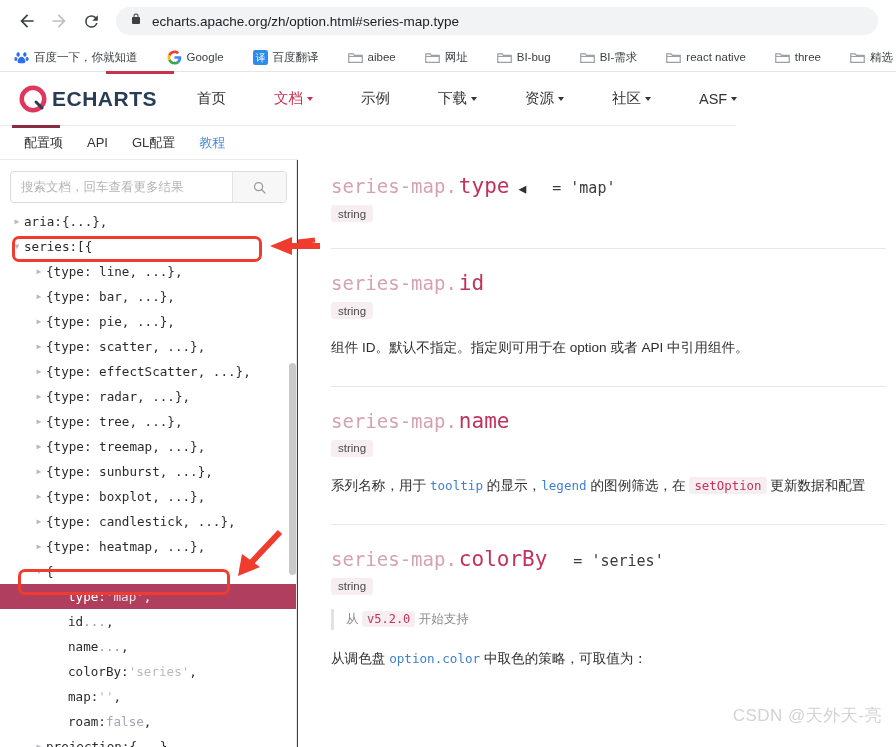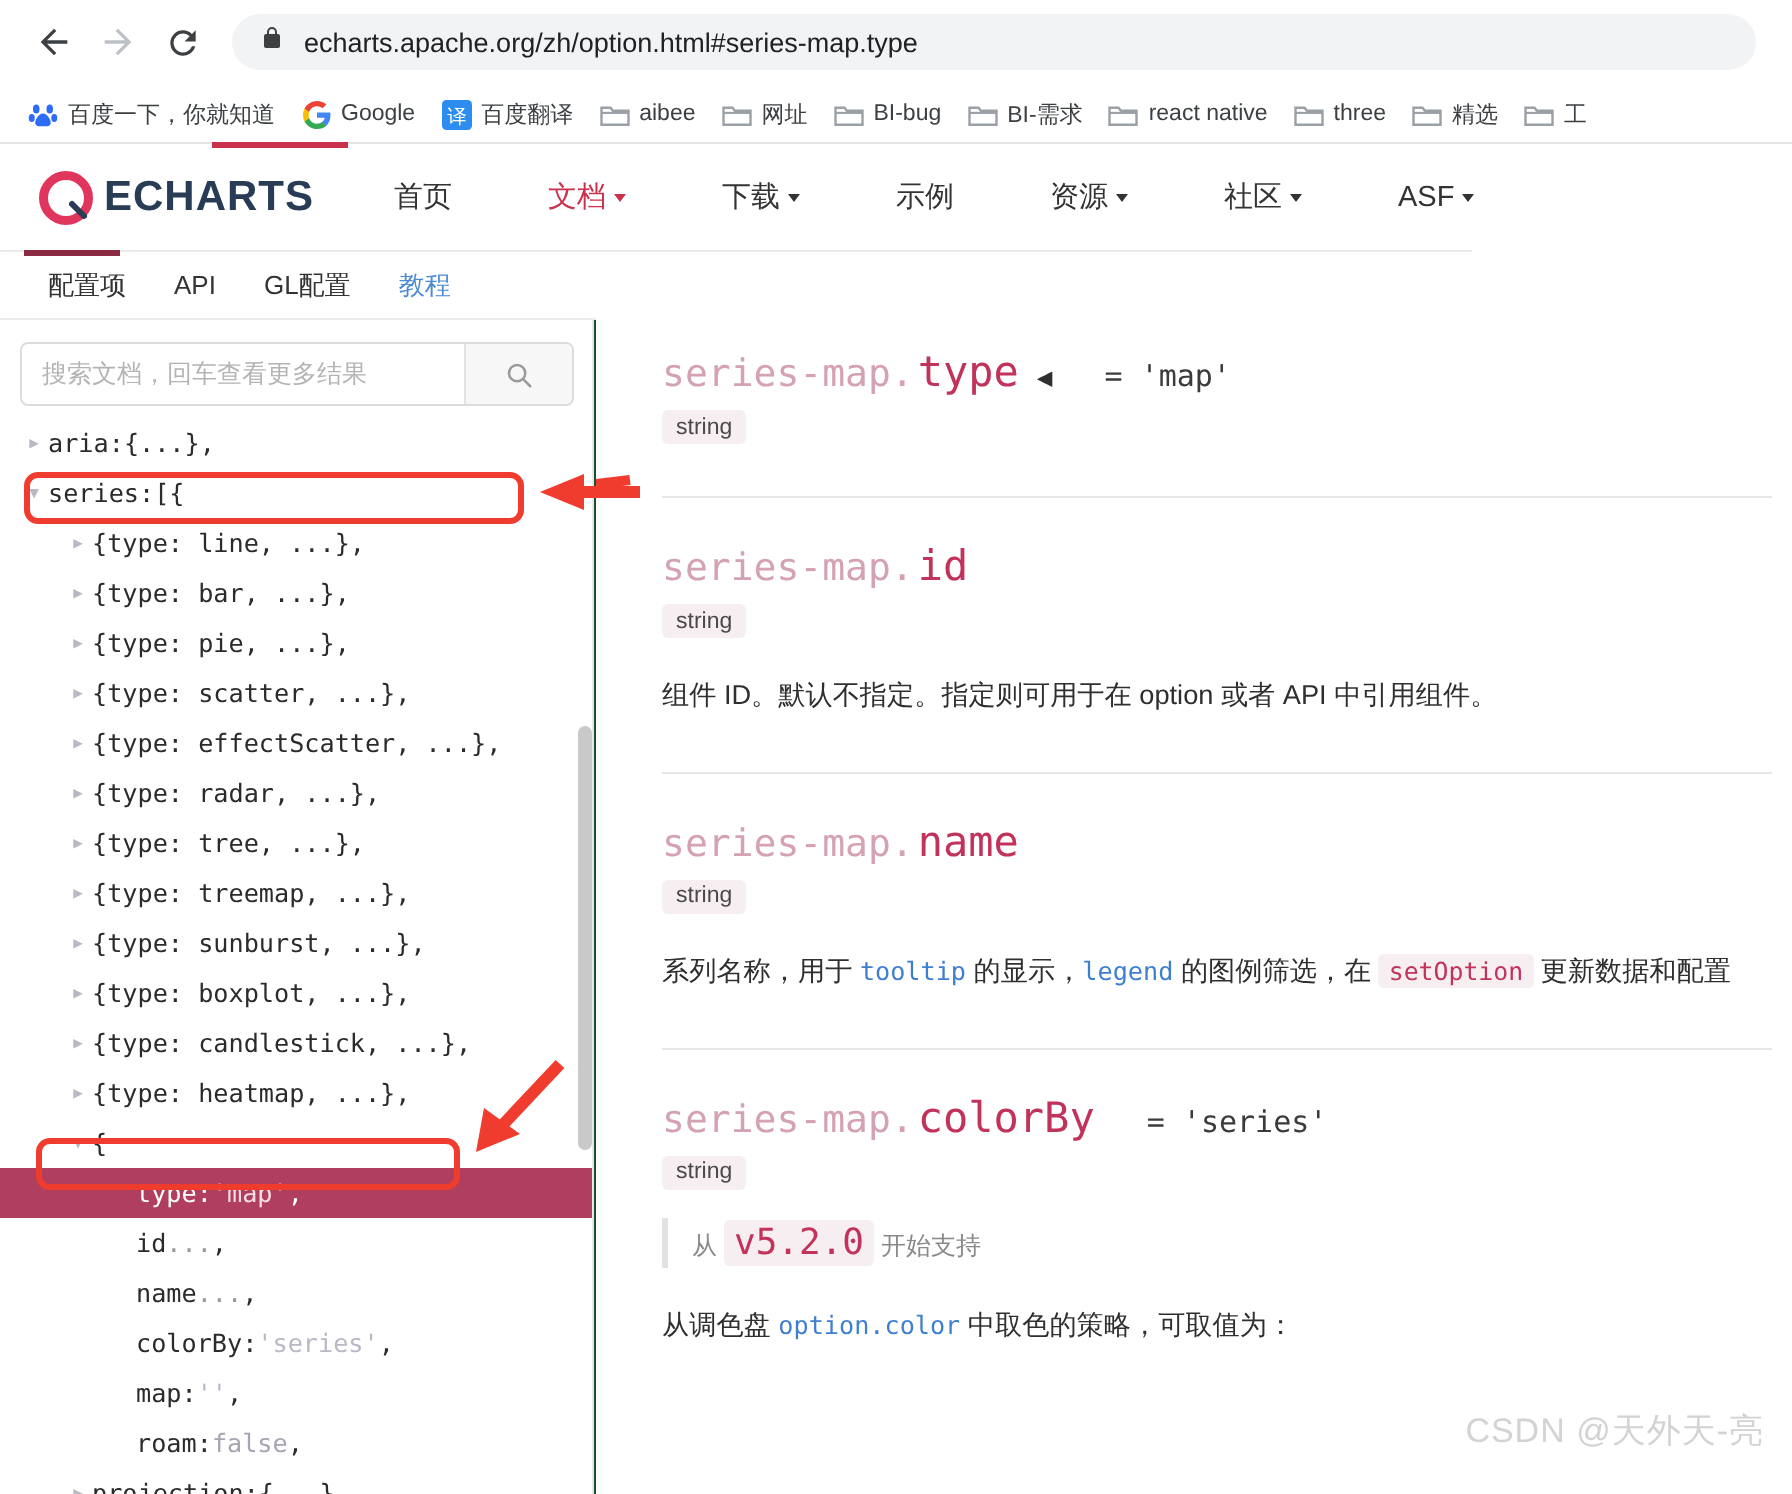--- a/index.html
+++ b/index.html
@@ -30,21 +30,21 @@
     background: #f1f3f4; border-radius: 14px;
     display: flex; align-items: center; padding: 0 14px; gap: 10px;
     overflow: hidden;
   }
   .omnibox .url {
     font-size: 13.5px; color: #202124; white-space: nowrap;
     font-family: "Liberation Sans", sans-serif;
   }
   .bookmarks {
     position: absolute; left: 0; top: 42px; width: 896px; height: 30px;
-    display: flex; align-items: center; padding: 0 8px; gap: 1px;
+    display: flex; align-items: center; padding: 0 8px; gap: 17px;
     overflow: hidden;
   }
   .bm {
     display: flex; align-items: center; gap: 5px;
     padding: 3px 6px; border-radius: 4px; white-space: nowrap; flex: none;
   }
   .bm-label { font-size: 11.5px; color: #3c4043; }
   .bm-ico { width: 15px; height: 15px; flex: none; display: block; }
   .folder-ico { width: 15px; height: 13px; }
   .chrome-sep {
@@ -168,21 +168,21 @@
     background: #f6eef1; color: #c2335b; padding: 1px 5px; border-radius: 3px;
     font-family: "DejaVu Sans Mono", monospace; font-size: 12.4px;
   }
   .hr { height: 1px; background: #e7e7e7; margin: 26px 0 0 0; }
   .since {
     margin-top: 14px; border-left: 3px solid #e2e2e2; padding: 2px 0 2px 12px;
     font-size: 12.5px; color: #555; font-family: "Liberation Sans", sans-serif;
   }
   .since .ver {
     background: #f6eef1; color: #c2335b; padding: 1px 5px; border-radius: 3px;
-    font-family: "DejaVu Sans Mono", monospace; font-size: 18px;
+    font-family: "DejaVu Sans Mono", monospace; font-size: 12px;
   }
   .since .lbl { color: #8a8a8a; }
 
   
   .anno-box {
     position: absolute; border: 3px solid #f03c2e; border-radius: 7px;
     pointer-events: none;
   }
   .anno-arrow { position: absolute; pointer-events: none; }
 
@@ -324,25 +324,25 @@
       </div>
       <div class="main-nav" id="mainnav">
           <div class="nav-item">
             <span>首页</span>
           </div>
           <div class="nav-item active">
             <span>文档</span>
             <span class="caret"></span>
           </div>
           <div class="nav-item">
+            <span>示例</span>
+          </div>
+          <div class="nav-item">
             <span>下载</span>
             <span class="caret"></span>
-          </div>
-          <div class="nav-item">
-            <span>示例</span>
           </div>
           <div class="nav-item">
             <span>资源</span>
             <span class="caret"></span>
           </div>
           <div class="nav-item">
             <span>社区</span>
             <span class="caret"></span>
           </div>
           <div class="nav-item">

